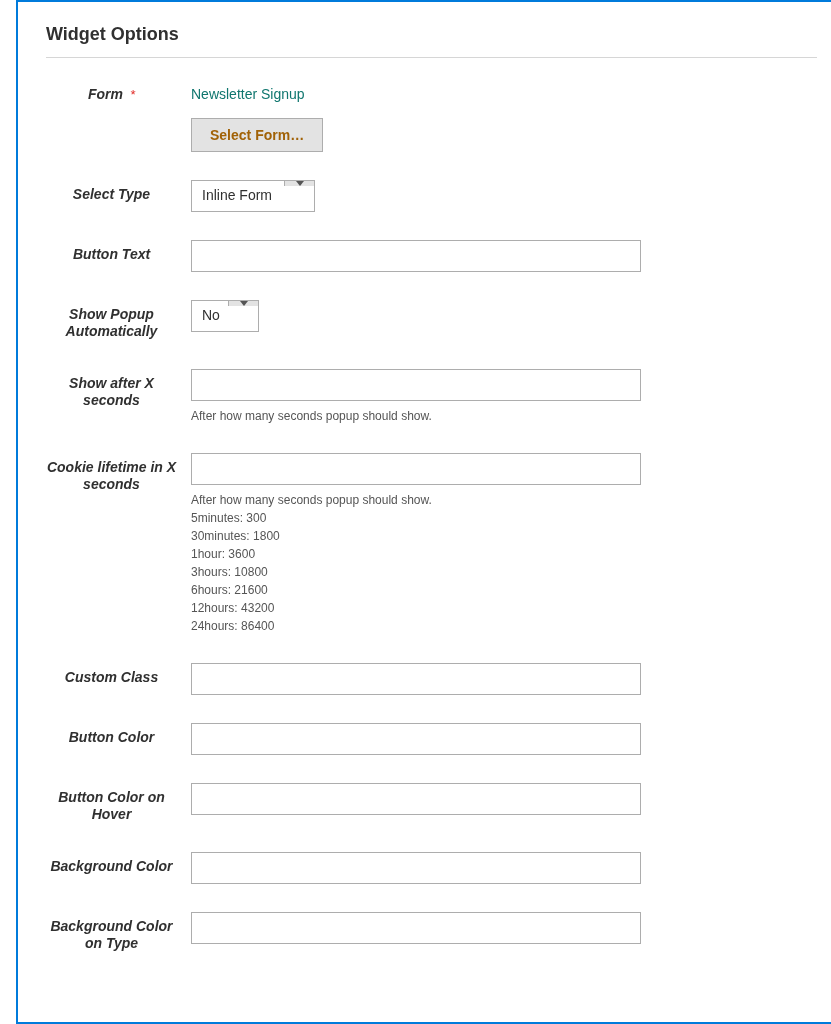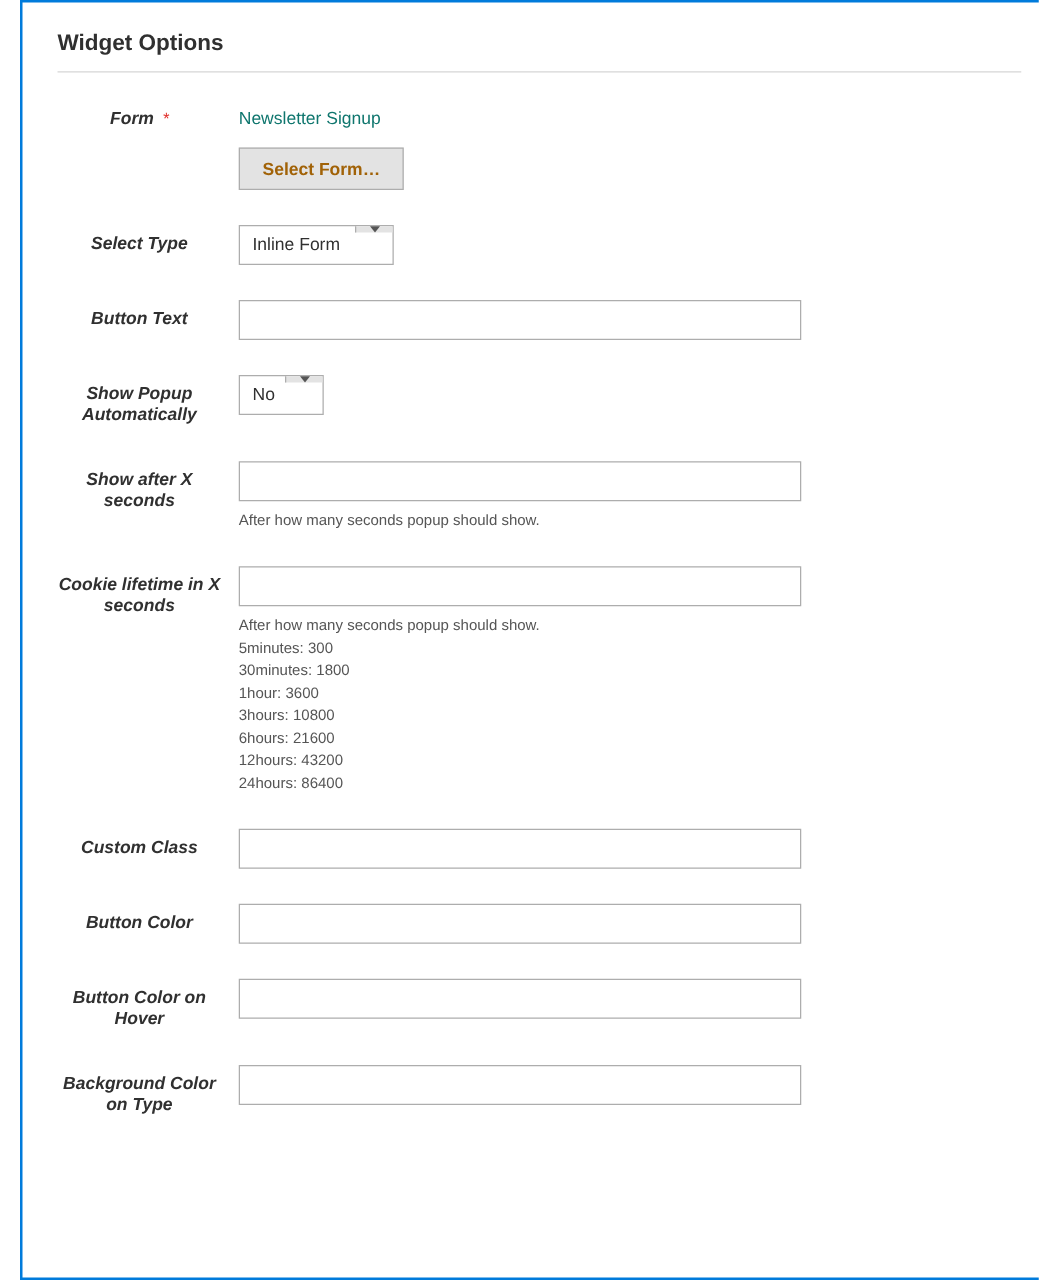--- a/index.html
+++ b/index.html
@@ -212,20 +212,26 @@
       </div>
     </div>
 
     <div class="field">
       <div class="label-col">Button Color on Hover</div>
       <div class="control-col">
         <input class="text-input" type="text" value="" style="">
       </div>
     </div>
 
+    <div class="field">
+      <div class="label-col">Background Color</div>
+      <div class="control-col">
+        <input class="text-input" type="text" value="" style="">
+      </div>
+    </div>
 
     <div class="field">
       <div class="label-col">Background Color on Type</div>
       <div class="control-col">
         <input class="text-input" type="text" value="" style="">
       </div>
     </div>
 
   </div>
 </div>

